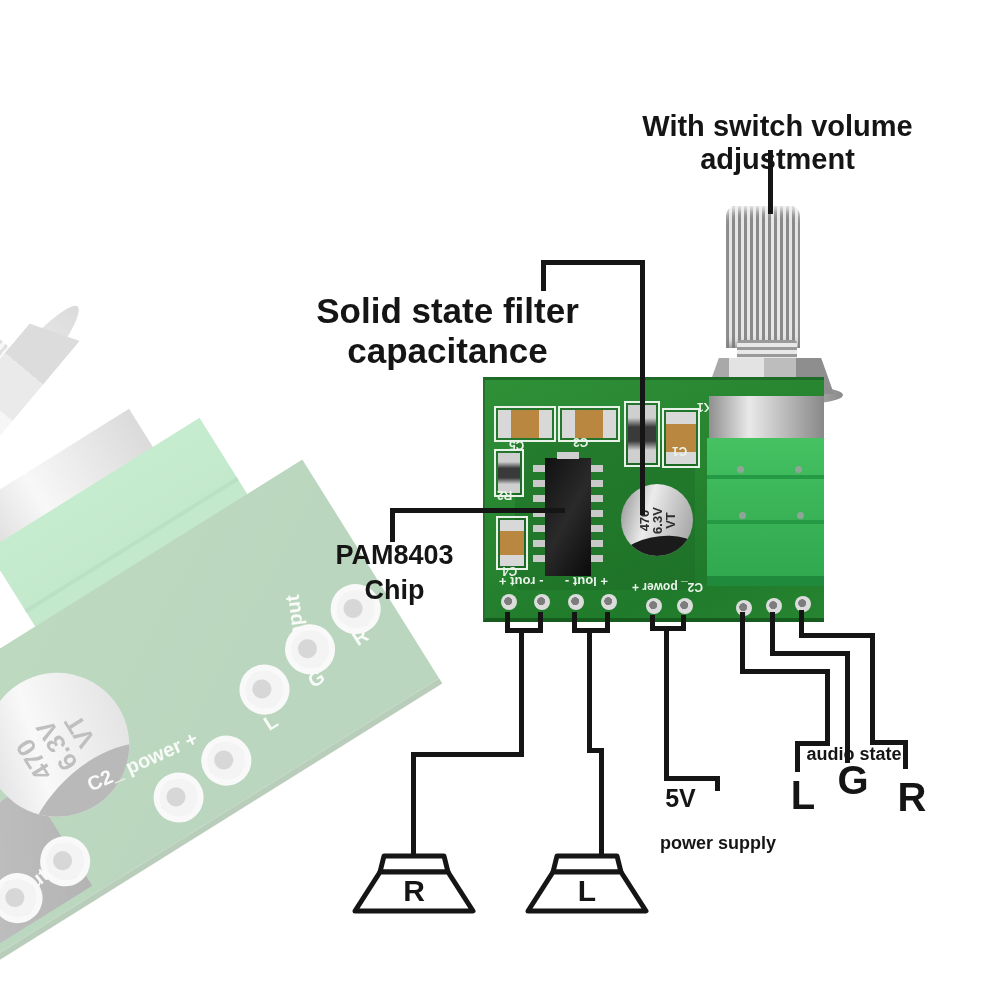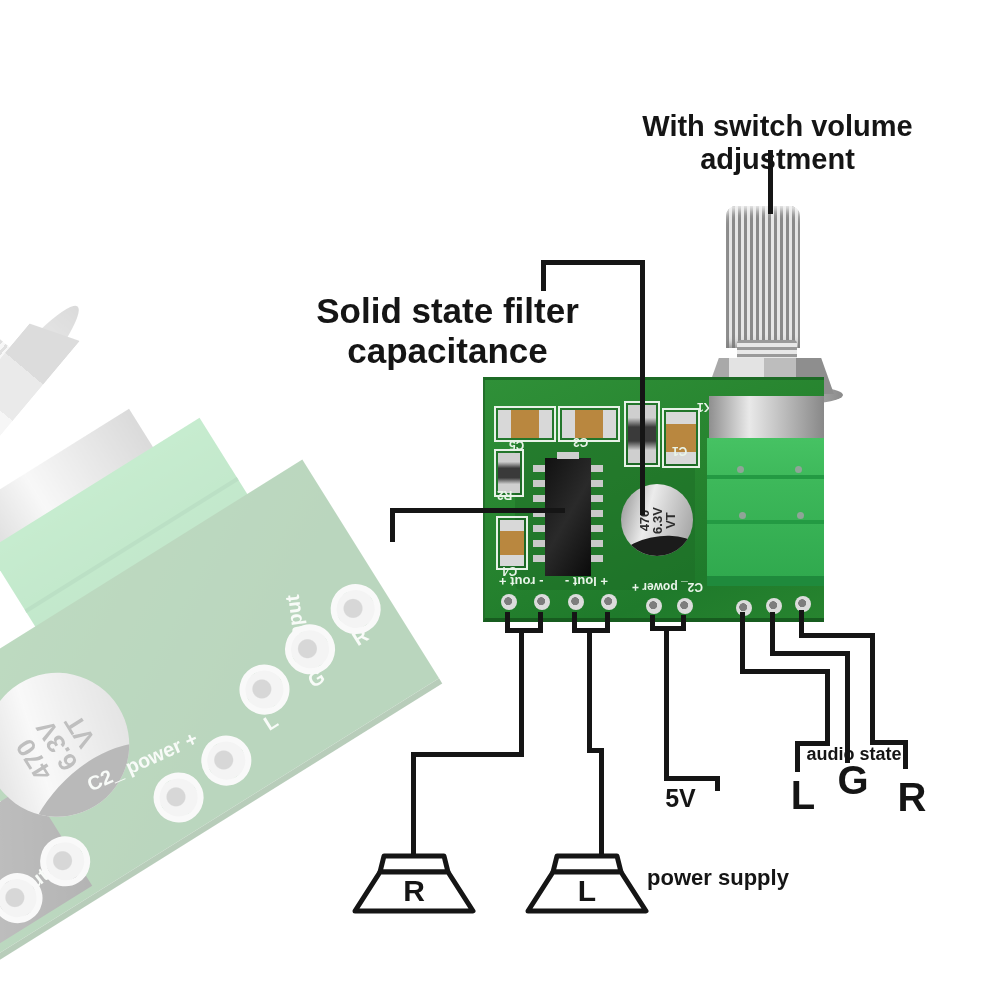--- a/index.html
+++ b/index.html
@@ -90,22 +90,26 @@
       <div class="pad" style="left:391px;top:196px;width:38px;height:38px;border:6px solid #eee;"></div>
       <div class="pad" style="left:451px;top:190px;width:38px;height:38px;border:6px solid #eee;"></div>
       <div class="pad" style="left:521px;top:150px;width:38px;height:38px;border:6px solid #eee;"></div>
       <div class="pad" style="left:581px;top:140px;width:38px;height:38px;border:6px solid #eee;"></div>
       <div class="pad" style="left:641px;top:130px;width:38px;height:38px;border:6px solid #eee;"></div>
     </div>
   </div>
 
   <div class="ann" style="left:565px;top:110px;width:425px;font-size:29px;z-index:3;">With switch volume adjustment</div>
   <div class="ann" style="left:260px;top:291px;width:375px;font-size:35px;z-index:3;">Solid state filter capacitance</div>
+  <div class="ann" style="left:322px;top:538px;width:145px;font-size:27px;line-height:35px;z-index:3;">
+    <span style="display:block;">PAM8403</span>
+    <span style="display:block;">Chip</span>
+  </div>
   <div class="ann" style="left:648px;top:784px;width:65px;font-size:25px;z-index:3;">5V</div>
-  <div class="ann" style="left:638px;top:865px;width:160px;font-size:22px;z-index:3;">power supply</div>
+  <div class="ann" style="left:638px;top:833px;width:160px;font-size:18px;z-index:3;">power supply</div>
   <div class="ann" style="left:806px;top:744px;width:96px;font-size:18px;z-index:3;">audio state</div>
   <div class="ann" style="left:788px;top:773px;width:30px;font-size:40px;z-index:3;">L</div>
   <div class="ann" style="left:835px;top:758px;width:36px;font-size:40px;z-index:3;">G</div>
   <div class="ann" style="left:894px;top:775px;width:36px;font-size:40px;z-index:3;">R</div>
 
   <div class="wire" style="left:768px;top:150px;width:5px;height:64px;z-index:2;"></div>
   <div class="wire" style="left:541px;top:260px;width:5px;height:31px;z-index:2;"></div>
   <div class="wire" style="left:541px;top:260px;width:104px;height:5px;z-index:2;"></div>
   <div class="wire" style="left:640px;top:260px;width:5px;height:255px;z-index:2;"></div>
   <div class="wire" style="left:390px;top:508px;width:5px;height:34px;z-index:2;"></div>

